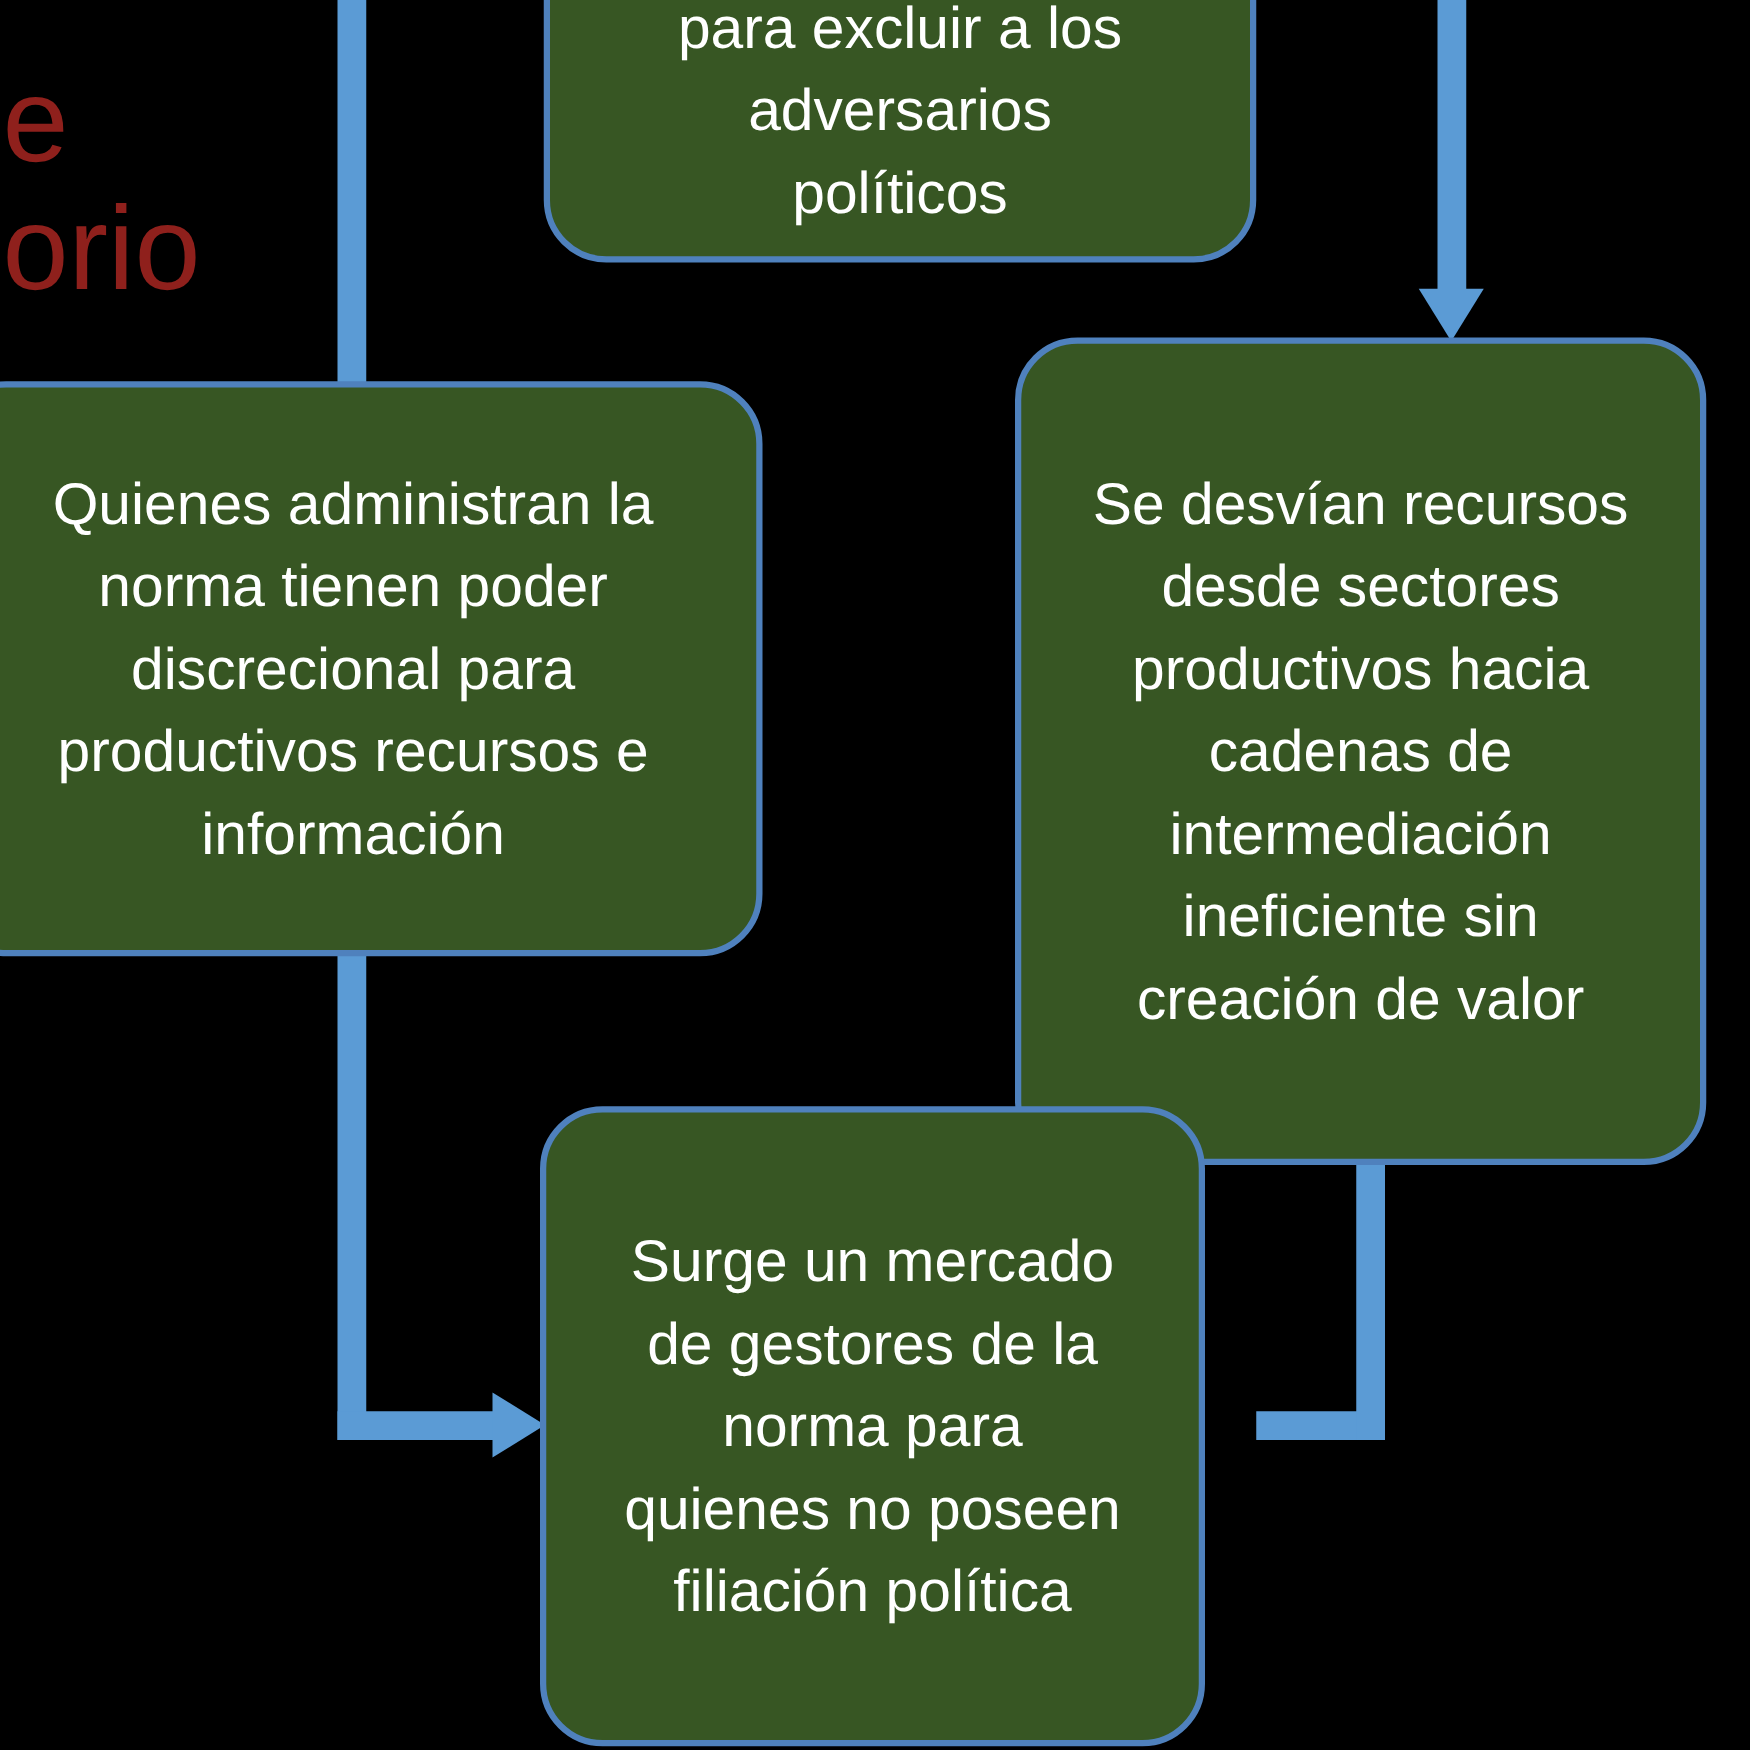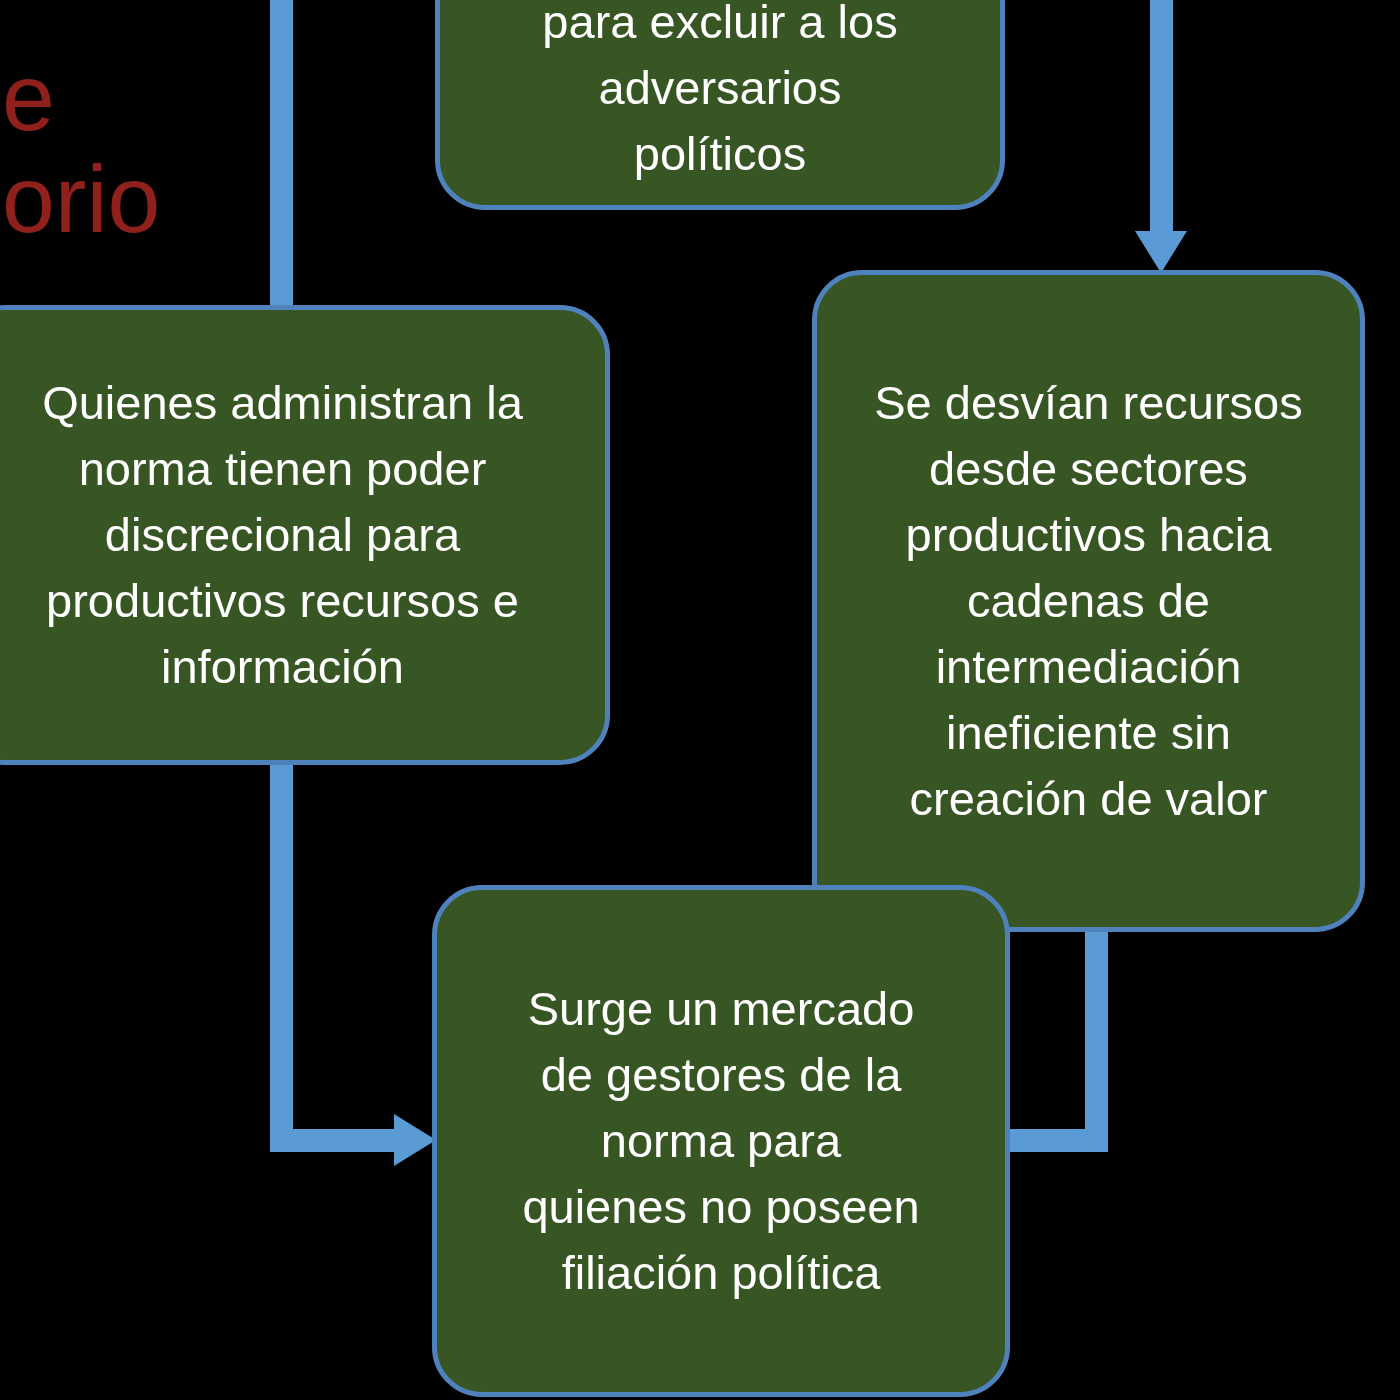--- a/index.html
+++ b/index.html
@@ -113,21 +113,21 @@
   <div class="node" style="left:812px; top:270px; width:553px; height:662px;">
     <div class="node-text">Se desvían recursos
 desde sectores
 productivos hacia
 cadenas de
 intermediación
 ineficiente sin
 creación de valor</div>
   </div>
 
-  <div class="node" style="left:432px; top:885px; width:578px; height:512px;">
+  <div class="node" style="left:432px; top:885px; width:532px; height:512px;">
     <div class="node-text">Surge un mercado
 de gestores de la
 norma para
 quienes no poseen
 filiación política</div>
   </div>
 
 </div>
 
 </body></html>

